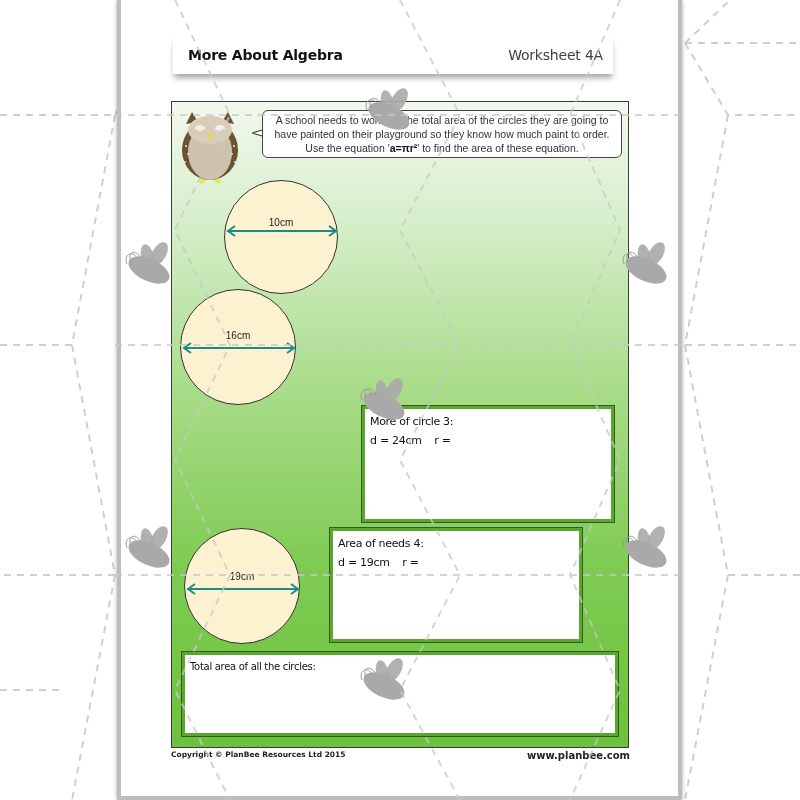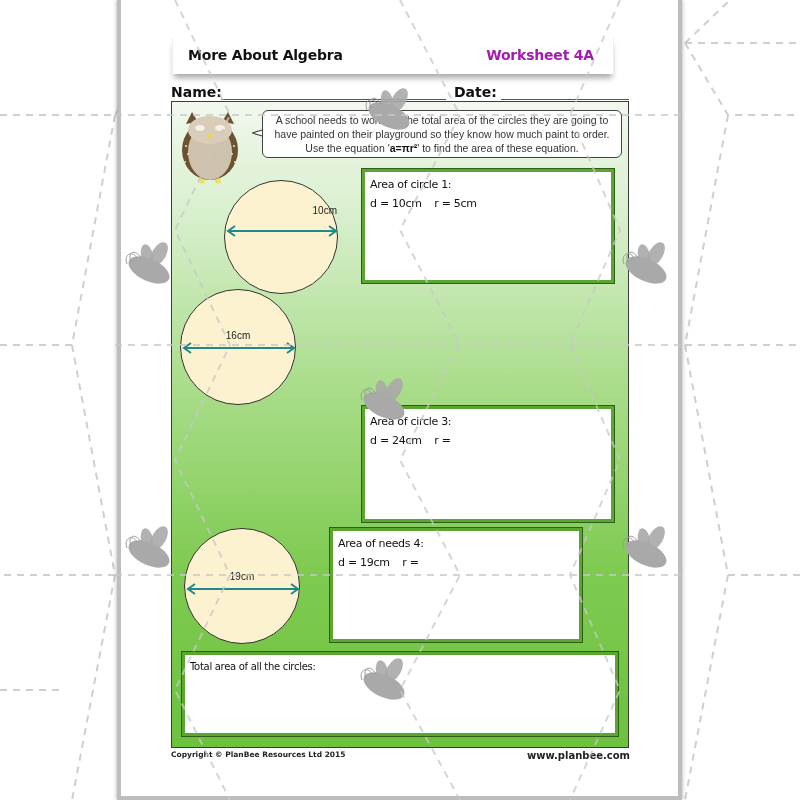--- a/index.html
+++ b/index.html
@@ -4,21 +4,21 @@
 <style>
   html, body { margin:0; padding:0; }
   body { width:800px; height:800px; position:relative; overflow:hidden; background:#ffffff; font-family:"Liberation Sans", sans-serif; }
   .bg-pattern { position:absolute; left:0; top:0; width:800px; height:800px; z-index:0; }
   .page { position:absolute; left:117px; top:0; width:565px; height:800px; background:#fff;
           box-shadow: inset 4px 0 0 #bdbdbd, inset -4px 0 0 #bdbdbd, inset 0 -4px 0 #bdbdbd, 0 0 4px rgba(0,0,0,0.35); z-index:1; }
   .page-inner { position:absolute; left:0; top:0; width:565px; height:641px; }
   .header-banner { position:absolute; left:55px; top:38px; width:440px; height:36px; background:#fff;
                    box-shadow: 0 6px 6px -2px rgba(0,0,0,0.35); border-left:1px solid #eee; border-right:1px solid #eee; }
   .title { position:absolute; left:15px; top:9px; font-weight:bold; font-size:14px; color:#111; font-family:"DejaVu Sans", sans-serif; letter-spacing:-0.2px; }
-  .ws { position:absolute; right:19px; top:9px; font-weight:bold; font-size:14px; color:#a21caf; font-family:"DejaVu Sans", sans-serif; letter-spacing:-0.2px; }
+  .ws { position:absolute; right:10px; top:9px; font-weight:normal; font-size:14px; color:#404040; font-family:"DejaVu Sans", sans-serif; letter-spacing:-0.2px; }
   .name-row { position:absolute; left:54px; top:84px; width:460px; height:18px; }
   .field-label { position:absolute; font-weight:bold; font-size:14px; color:#111; font-family:"DejaVu Sans", sans-serif; }
   .field-line { position:absolute; height:0; border-bottom:1px solid #555; }
   .main-panel { position:absolute; left:54px; top:101px; width:456px; height:645px; border:1.5px solid #3b3b3b;
                 background: linear-gradient(to bottom, #f2f8ee 0%, #d7efcc 18%, #a8dc88 45%, #7fcb52 72%, #6cc13d 100%); }
   .speech { position:absolute; left:90px; top:8px; width:360px; height:48px; background:#fff; border:1.5px solid #444; border-radius:6px;
             font-size:10.5px; line-height:14px; color:#333; text-align:center; padding:2px 4px; box-sizing:border-box; }
   .speech b { color:#111; }
   .speech-tail { position:absolute; left:80px; top:26px; width:14px; height:10px; }
   .owl { position:absolute; left:4px; top:4px; width:68px; height:78px; }
@@ -55,26 +55,20 @@
   </g>
 </svg>
 
 <div class="page">
   <div class="page-inner">
     <div class="header-banner">
       <span class="title">More About Algebra</span>
       <span class="ws">Worksheet 4A</span>
     </div>
 
-    <div class="name-row">
-      <span class="field-label" style="left:0;top:0;">Name:</span>
-      <span class="field-line" style="left:50px;top:15px;width:225px;"></span>
-      <span class="field-label" style="left:283px;top:0;">Date:</span>
-      <span class="field-line" style="left:330px;top:15px;width:128px;"></span>
-    </div>
 
     <div class="main-panel">
 
       <svg class="owl" viewBox="0 0 68 78">
         <ellipse cx="34" cy="44" rx="28" ry="30" fill="#6b5232"></ellipse>
         <ellipse cx="34" cy="46" rx="22" ry="28" fill="#cfc2ad"></ellipse>
         <path d="M10 18 L16 6 L22 16 Z" fill="#6b5232"></path>
         <path d="M46 16 L52 6 L58 18 Z" fill="#6b5232"></path>
         <ellipse cx="34" cy="24" rx="22" ry="14" fill="#d9cdb9"></ellipse>
         <ellipse cx="24" cy="22" rx="5" ry="3" fill="#f4f0e6"></ellipse>
@@ -93,43 +87,39 @@
       </svg>
 
       <svg class="speech-tail" viewBox="0 0 14 10">
         <path d="M14 1 L0 5 L14 9" fill="#fff" stroke="#444" stroke-width="1.2"></path>
       </svg>
       <div class="speech">
         <span>A school needs to work out the total area of the circles they are going to have painted on their playground so they know how much paint to order. Use the equation '</span><b>a=πr²</b><span>' to find the area of these equation.</span>
       </div>
 
       <div class="circle" style="left:52px;top:78px;width:114px;height:114px;">
-        <span class="dlabel" style="top:24px;text-align:right;">10cm</span>
+        <span class="dlabel" style="top:36px;">10cm</span>
         <svg style="top:44px;" width="114" height="12" viewBox="0 0 114 12">
           <line x1="4" y1="6" x2="110" y2="6" stroke="#1f8a8a" stroke-width="2"></line>
           <path d="M10 1 L3 6 L10 11" fill="none" stroke="#1f8a8a" stroke-width="2"></path>
           <path d="M104 1 L111 6 L104 11" fill="none" stroke="#1f8a8a" stroke-width="2"></path>
         </svg>
-      </div>
-      <div class="answer-box" style="left:190px;top:67px;width:252px;height:114px;">
-        <span class="lbl">Area of circle 1:</span>
-        <span class="dims">d = 10cm    r = 5cm</span>
       </div>
 
       <div class="circle" style="left:8px;top:187px;width:116px;height:116px;">
         <span class="dlabel" style="top:40px;">16cm</span>
         <svg style="top:52px;" width="116" height="12" viewBox="0 0 116 12">
           <line x1="4" y1="6" x2="112" y2="6" stroke="#1f8a8a" stroke-width="2"></line>
           <path d="M10 1 L3 6 L10 11" fill="none" stroke="#1f8a8a" stroke-width="2"></path>
           <path d="M106 1 L113 6 L106 11" fill="none" stroke="#1f8a8a" stroke-width="2"></path>
         </svg>
       </div>
 
       <div class="answer-box" style="left:190px;top:304px;width:252px;height:116px;">
-        <span class="lbl">Area of circle 3:</span>
+        <span class="lbl">More of circle 3:</span>
         <span class="dims">d = 24cm    r =</span>
       </div>
 
       <div class="circle" style="left:12px;top:426px;width:116px;height:116px;">
         <span class="dlabel" style="top:42px;">19cm</span>
         <svg style="top:54px;" width="116" height="12" viewBox="0 0 116 12">
           <line x1="4" y1="6" x2="112" y2="6" stroke="#1f8a8a" stroke-width="2"></line>
           <path d="M10 1 L3 6 L10 11" fill="none" stroke="#1f8a8a" stroke-width="2"></path>
           <path d="M106 1 L113 6 L106 11" fill="none" stroke="#1f8a8a" stroke-width="2"></path>
         </svg>

